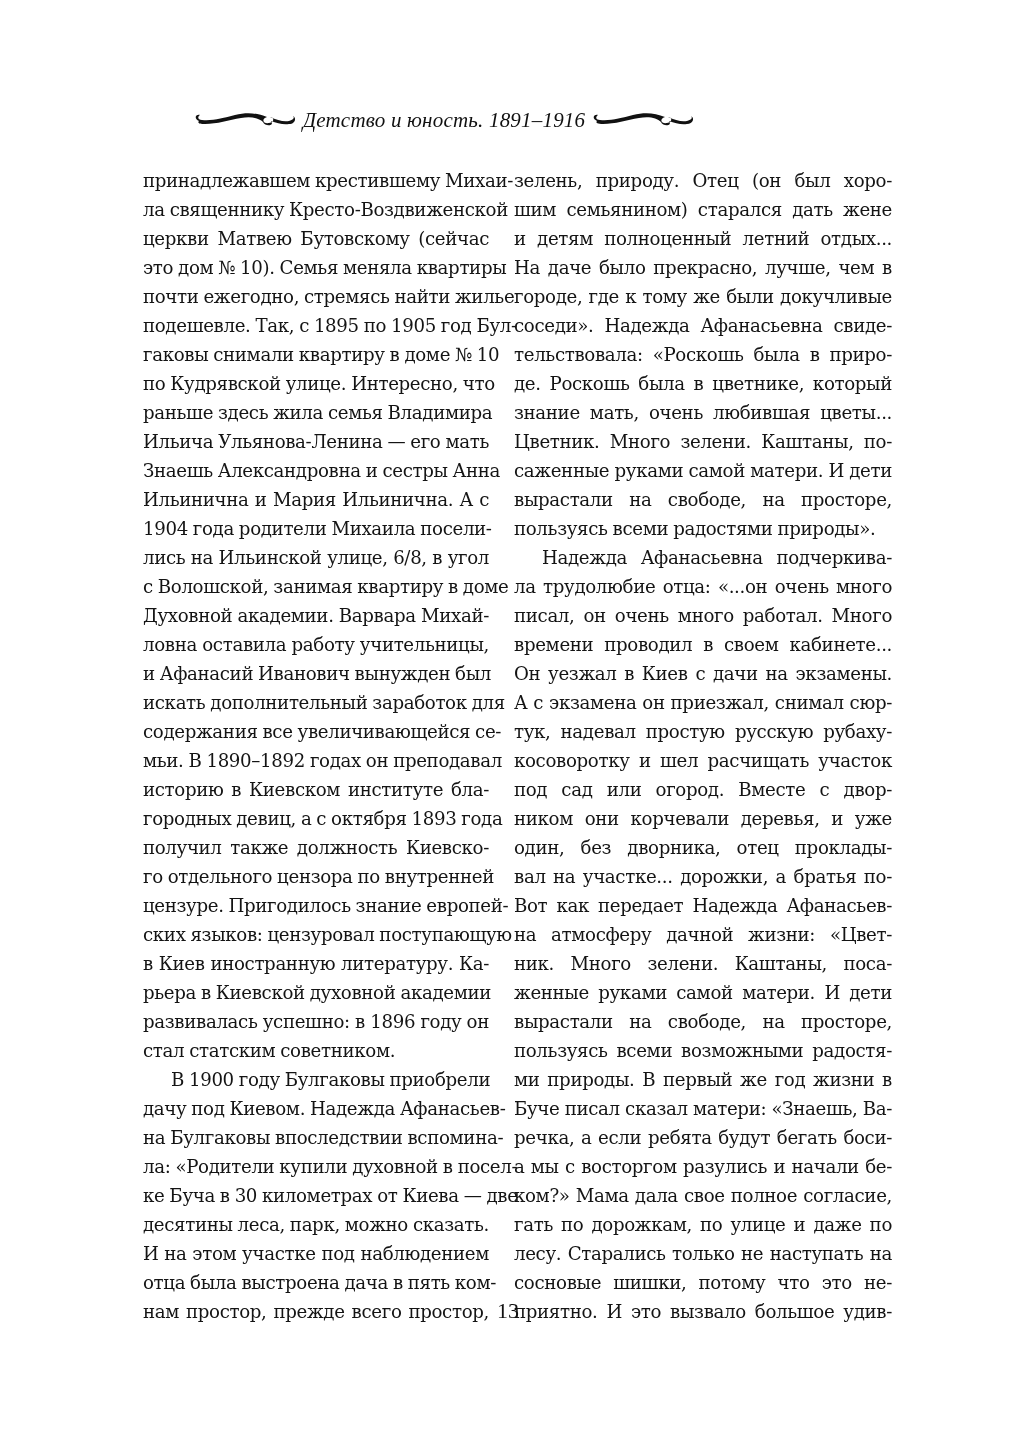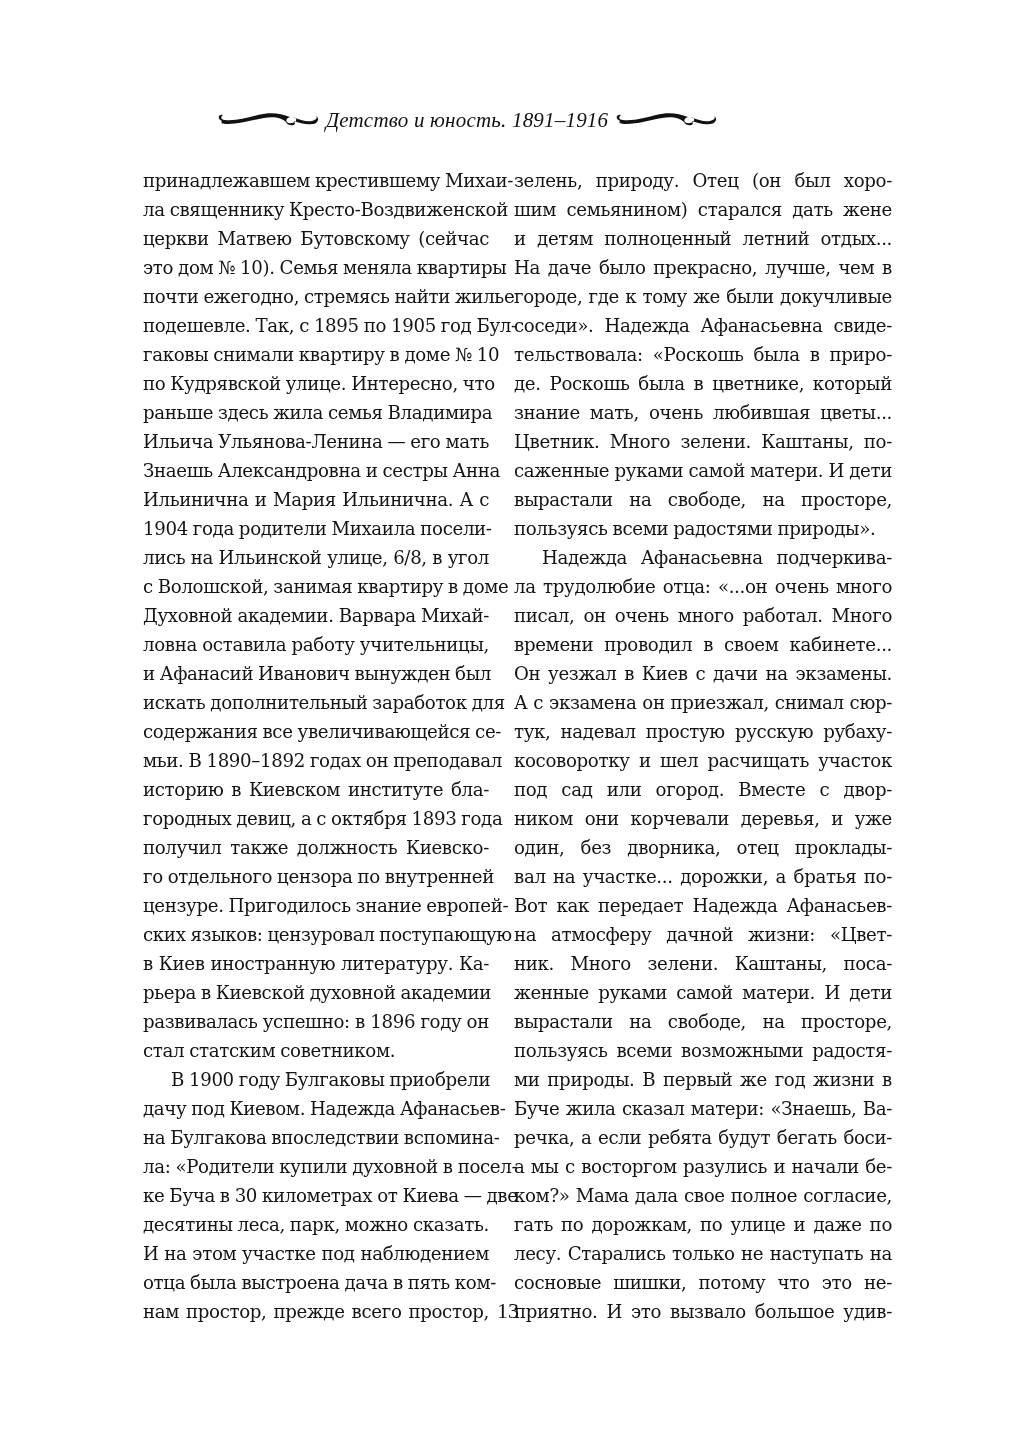--- a/index.html
+++ b/index.html
@@ -18,21 +18,20 @@
     .running-head {
       position: absolute;
       top: 104px;
       left: 0;
       width: 888px;
       height: 32px;
       display: flex;
       align-items: center;
       justify-content: center;
       gap: 4px;
-      padding-left: 23px;
     }
     .ornament {
       width: 108px;
       height: 22px;
       display: block;
     }
     .head-title {
       font-family: "Liberation Serif", "DejaVu Serif", serif;
       font-style: italic;
       font-size: 21px;
@@ -114,21 +113,21 @@
   <span class="line">получил также должность Киевско-</span>
   <span class="line">го отдельного цензора по внутренней</span>
   <span class="line">цензуре. Пригодилось знание европей-</span>
   <span class="line">ских языков: цензуровал поступающую</span>
   <span class="line">в Киев иностранную литературу. Ка-</span>
   <span class="line">рьера в Киевской духовной академии</span>
   <span class="line">развивалась успешно: в 1896 году он</span>
   <span class="line last">стал статским советником.</span>
   <span class="line indent">В 1900 году Булгаковы приобрели</span>
   <span class="line">дачу под Киевом. Надежда Афанасьев-</span>
-  <span class="line">на Булгакова впоследствии вспомина-</span>
+  <span class="line">на Булгаковы впоследствии вспомина-</span>
   <span class="line">ла: «Родители купили духовной в посел-</span>
   <span class="line">ке Буча в 30 километрах от Киева — две</span>
   <span class="line">десятины леса, парк, можно сказать.</span>
   <span class="line">И на этом участке под наблюдением</span>
   <span class="line">отца была выстроена дача в пять ком-</span>
   <span class="line">нам простор, прежде всего простор,</span>
 </div>
 
 <div class="column col-right">
   <span class="line">зелень, природу. Отец (он был хоро-</span>
@@ -156,21 +155,21 @@
   <span class="line">ником они корчевали деревья, и уже</span>
   <span class="line">один, без дворника, отец проклады-</span>
   <span class="line">вал на участке... дорожки, а братья по-</span>
   <span class="line">Вот как передает Надежда Афанасьев-</span>
   <span class="line">на атмосферу дачной жизни: «Цвет-</span>
   <span class="line">ник. Много зелени. Каштаны, поса-</span>
   <span class="line">женные руками самой матери. И дети</span>
   <span class="line">вырастали на свободе, на просторе,</span>
   <span class="line">пользуясь всеми возможными радостя-</span>
   <span class="line">ми природы. В первый же год жизни в</span>
-  <span class="line">Буче жила сказал матери: «Знаешь, Ва-</span>
+  <span class="line">Буче писал сказал матери: «Знаешь, Ва-</span>
   <span class="line">речка, а если ребята будут бегать боси-</span>
   <span class="line">а мы с восторгом разулись и начали бе-</span>
   <span class="line">ком?» Мама дала свое полное согласие,</span>
   <span class="line">гать по дорожкам, по улице и даже по</span>
   <span class="line">лесу. Старались только не наступать на</span>
   <span class="line">сосновые шишки, потому что это не-</span>
   <span class="line">приятно. И это вызвало большое удив-</span>
 </div>
 
 <div class="page-number">13</div>

